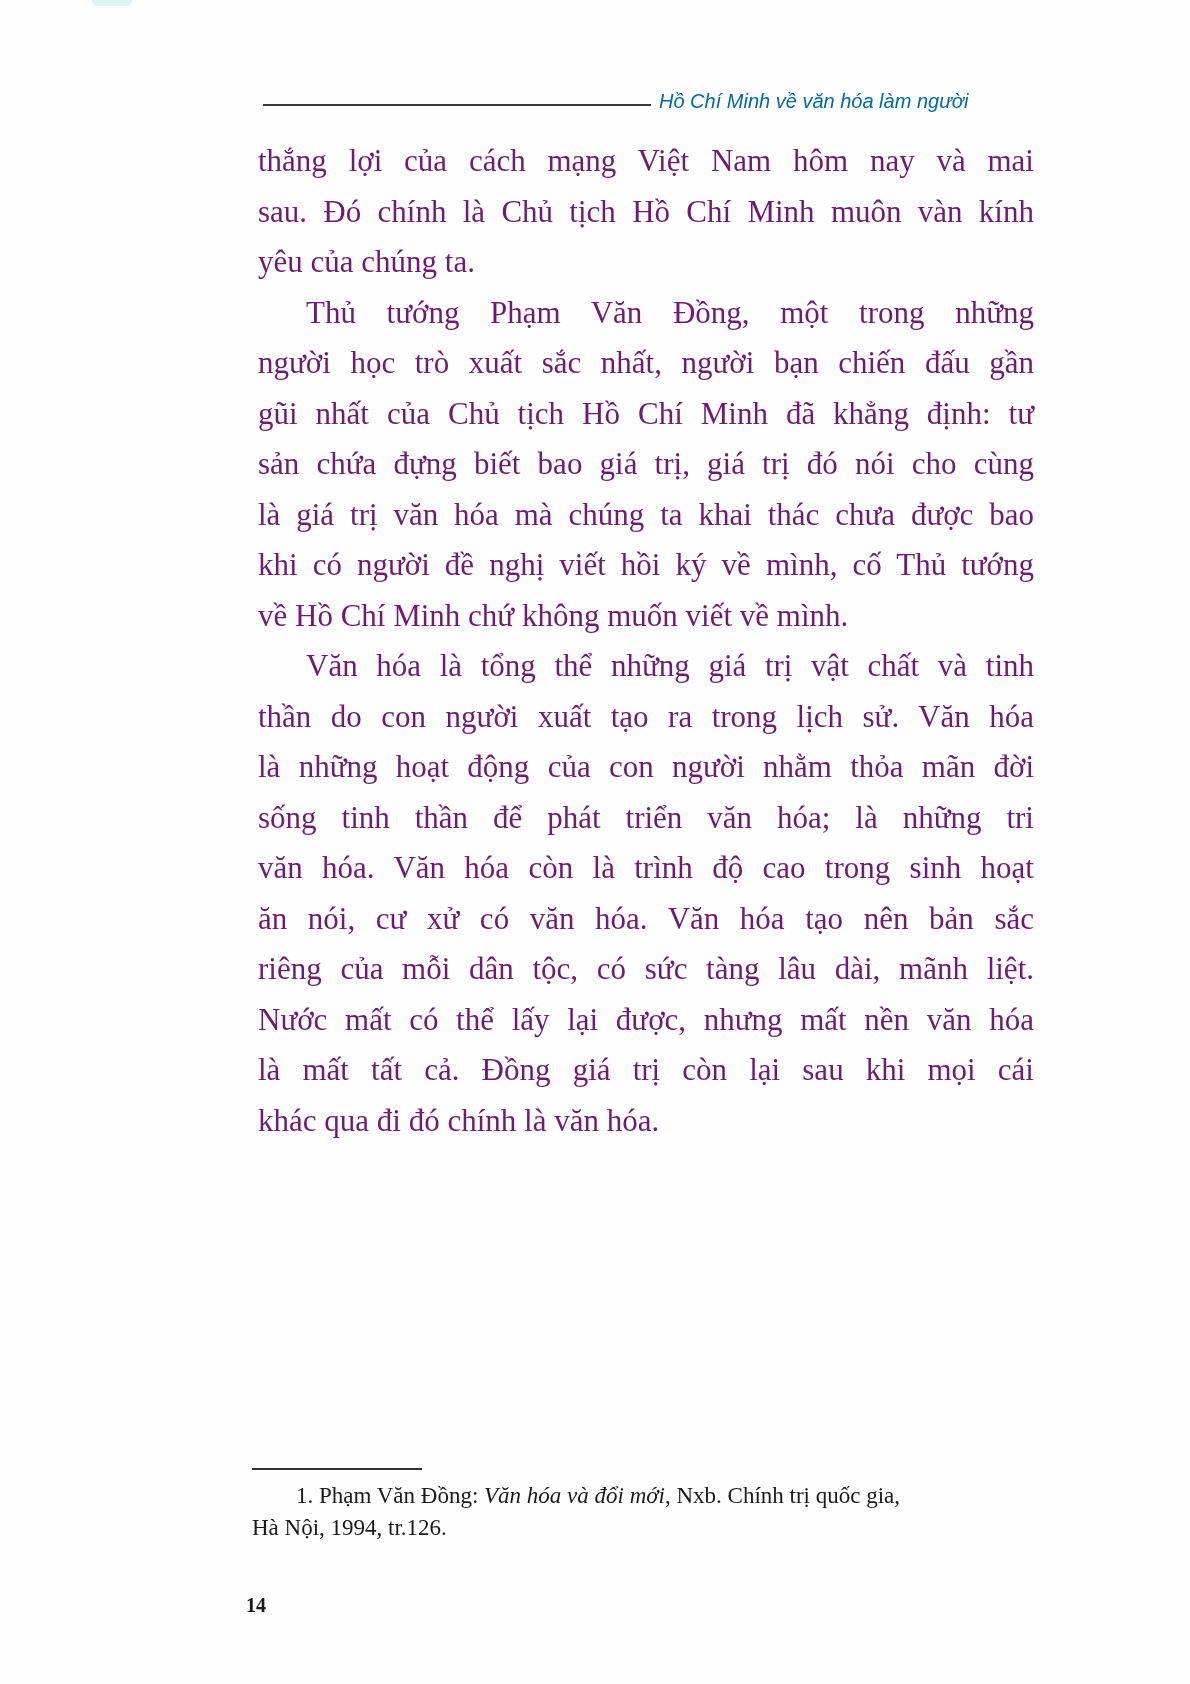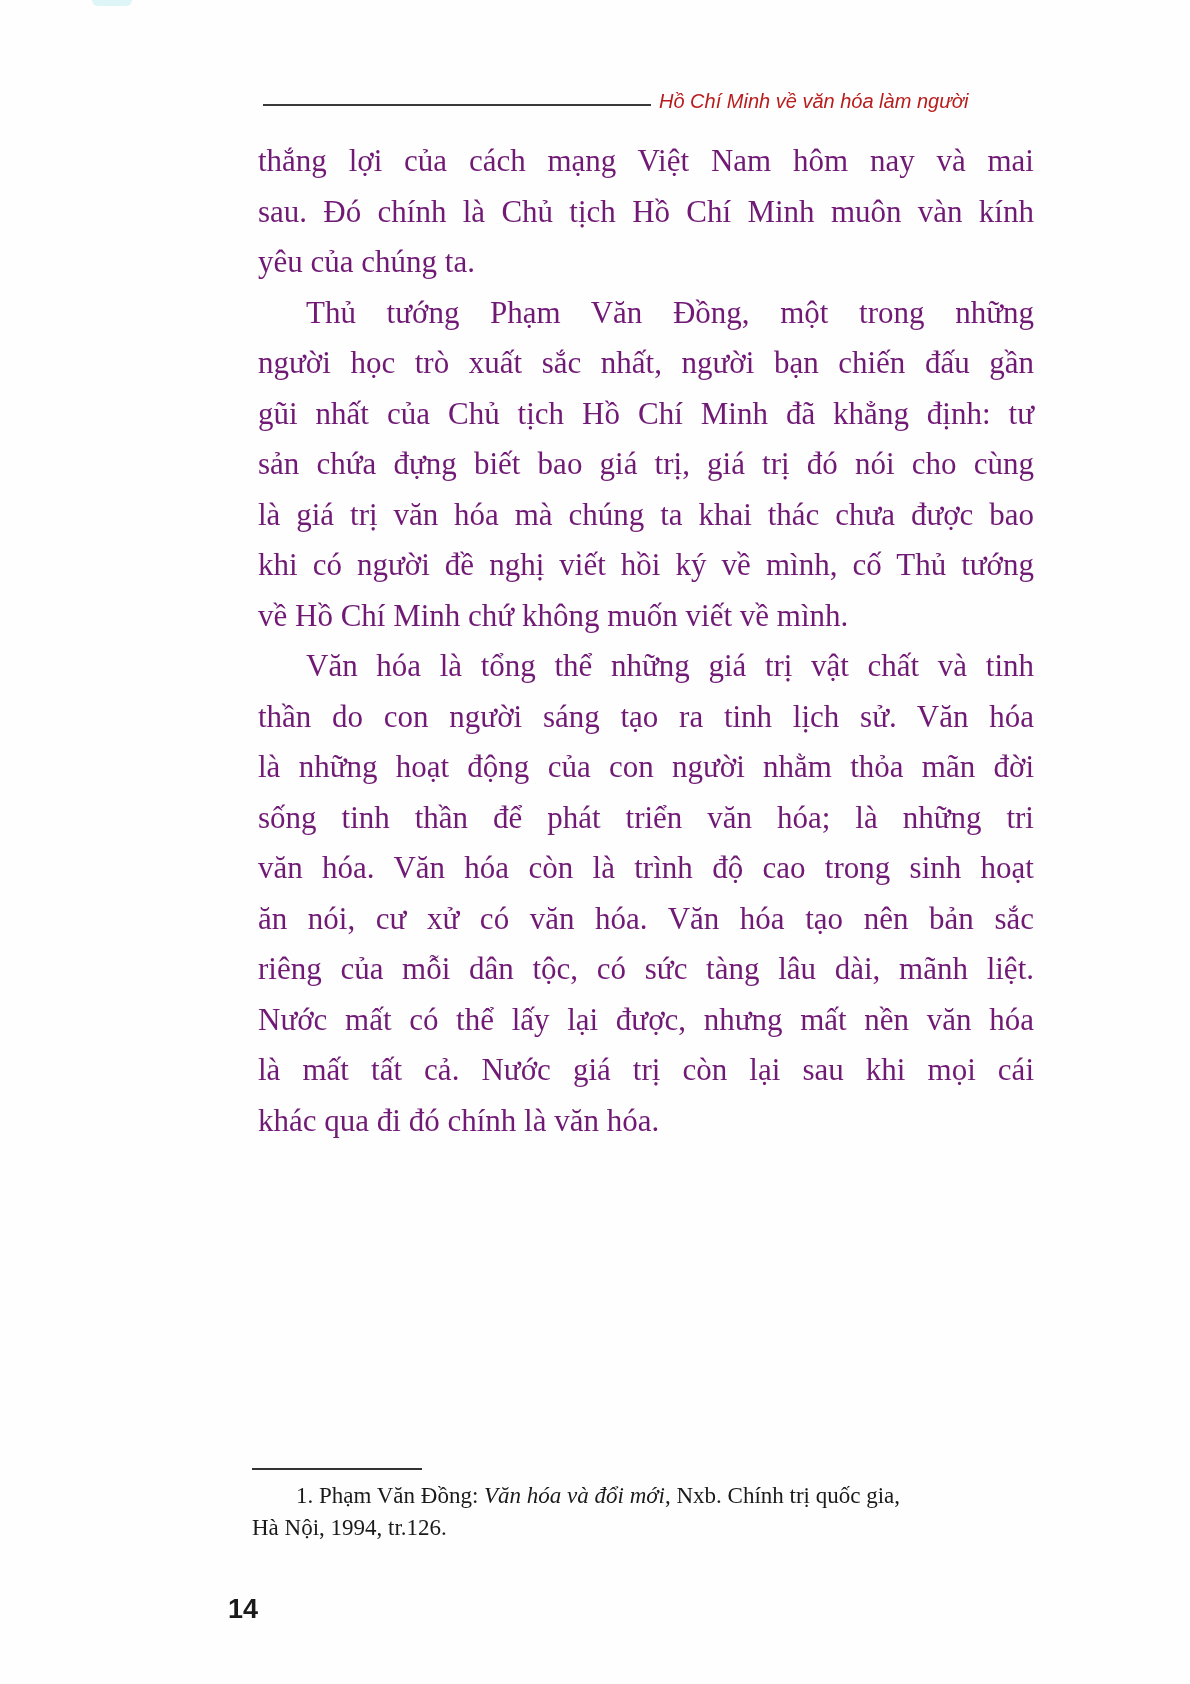--- a/index.html
+++ b/index.html
@@ -42,21 +42,21 @@
       width: 388px;
       height: 2px;
       background: #3a3a3a;
       margin-bottom: 8px;
       flex: 0 0 auto;
     }
     .header-title {
       font-family: "Liberation Sans", sans-serif;
       font-style: italic;
       font-size: 20px;
-      color: #b91c1c;
+      color: #0369a1;
       margin-left: 8px;
       white-space: nowrap;
       line-height: 26px;
       text-align: center;
     }
     .body-text {
       position: absolute;
       left: 258px;
       top: 136px;
       width: 776px;
@@ -109,25 +109,25 @@
     .footnote .fn-line2 {
       display: block;
       white-space: nowrap;
     }
     .footnote em {
       font-style: italic;
       margin-top: 27px;
     }
     .page-number {
       position: absolute;
-      left: 228px;
+      left: 246px;
       top: 1594px;
-      font-family: Liberation Sans, sans-serif;
+      font-family: Liberation Serif, serif;
       font-weight: bold;
-      font-size: 27px;
+      font-size: 20px;
       color: #1a1a1a;
     }
   </style>
 </head>
 <body>
 
 <div class="page">
   <div class="corner-tint"></div>
 
   <div class="running-header">
@@ -143,28 +143,28 @@
 
     <span class="line indent">Thủ tướng Phạm Văn Đồng, một trong những</span>
     <span class="line">người học trò xuất sắc nhất, người bạn chiến đấu gần</span>
     <span class="line">gũi nhất của Chủ tịch Hồ Chí Minh đã khẳng định: tư</span>
     <span class="line">sản chứa đựng biết bao giá trị, giá trị đó nói cho cùng</span>
     <span class="line">là giá trị văn hóa mà chúng ta khai thác chưa được bao</span>
     <span class="line">khi có người đề nghị viết hồi ký về mình, cố Thủ tướng</span>
     <span class="line last">về Hồ Chí Minh chứ không muốn viết về mình.</span>
 
     <span class="line indent">Văn hóa là tổng thể những giá trị vật chất và tinh</span>
-    <span class="line">thần do con người sáng tạo ra tinh lịch sử. Văn hóa</span>
+    <span class="line">thần do con người xuất tạo ra trong lịch sử. Văn hóa</span>
     <span class="line">là những hoạt động của con người nhằm thỏa mãn đời</span>
     <span class="line">sống tinh thần để phát triển văn hóa; là những tri</span>
     <span class="line">văn hóa. Văn hóa còn là trình độ cao trong sinh hoạt</span>
     <span class="line">ăn nói, cư xử có văn hóa. Văn hóa tạo nên bản sắc</span>
     <span class="line">riêng của mỗi dân tộc, có sức tàng lâu dài, mãnh liệt.</span>
     <span class="line">Nước mất có thể lấy lại được, nhưng mất nền văn hóa</span>
-    <span class="line">là mất tất cả. Nước giá trị còn lại sau khi mọi cái</span>
+    <span class="line">là mất tất cả. Đồng giá trị còn lại sau khi mọi cái</span>
     <span class="line last">khác qua đi đó chính là văn hóa.</span>
   </div>
 
   <div class="footnote-rule"></div>
 
   <div class="footnote">
     <span class="fn-line1"><span>1.</span> <span>Phạm Văn Đồng:</span> <em>Văn hóa và đổi mới</em><span>, Nxb. Chính trị quốc gia,</span></span>
     <span class="fn-line2">Hà Nội, 1994, tr.126.</span>
   </div>
 

